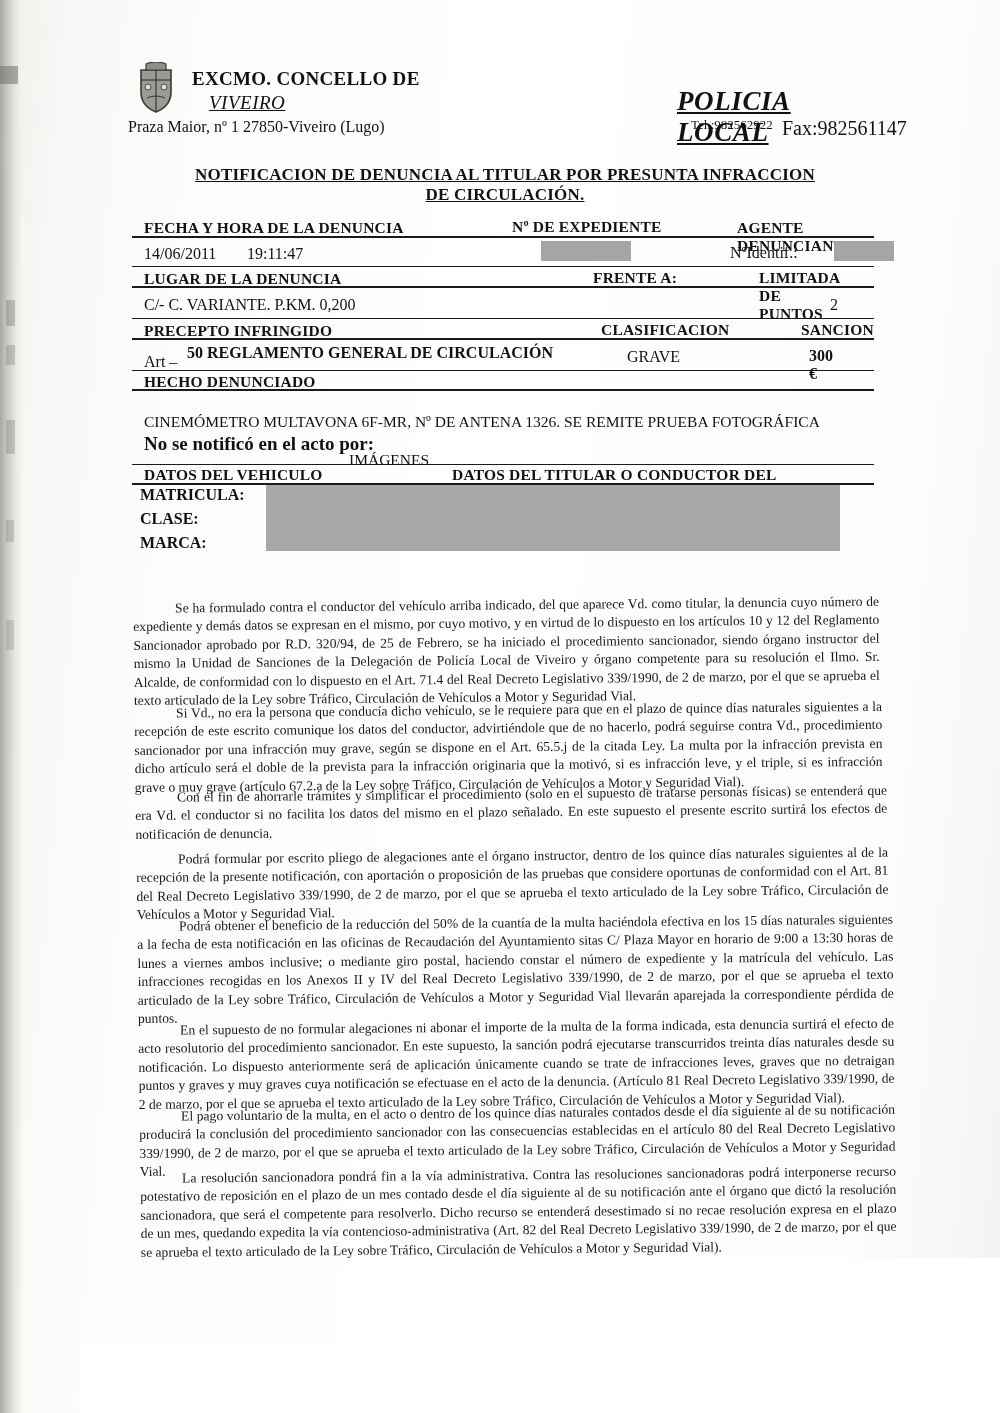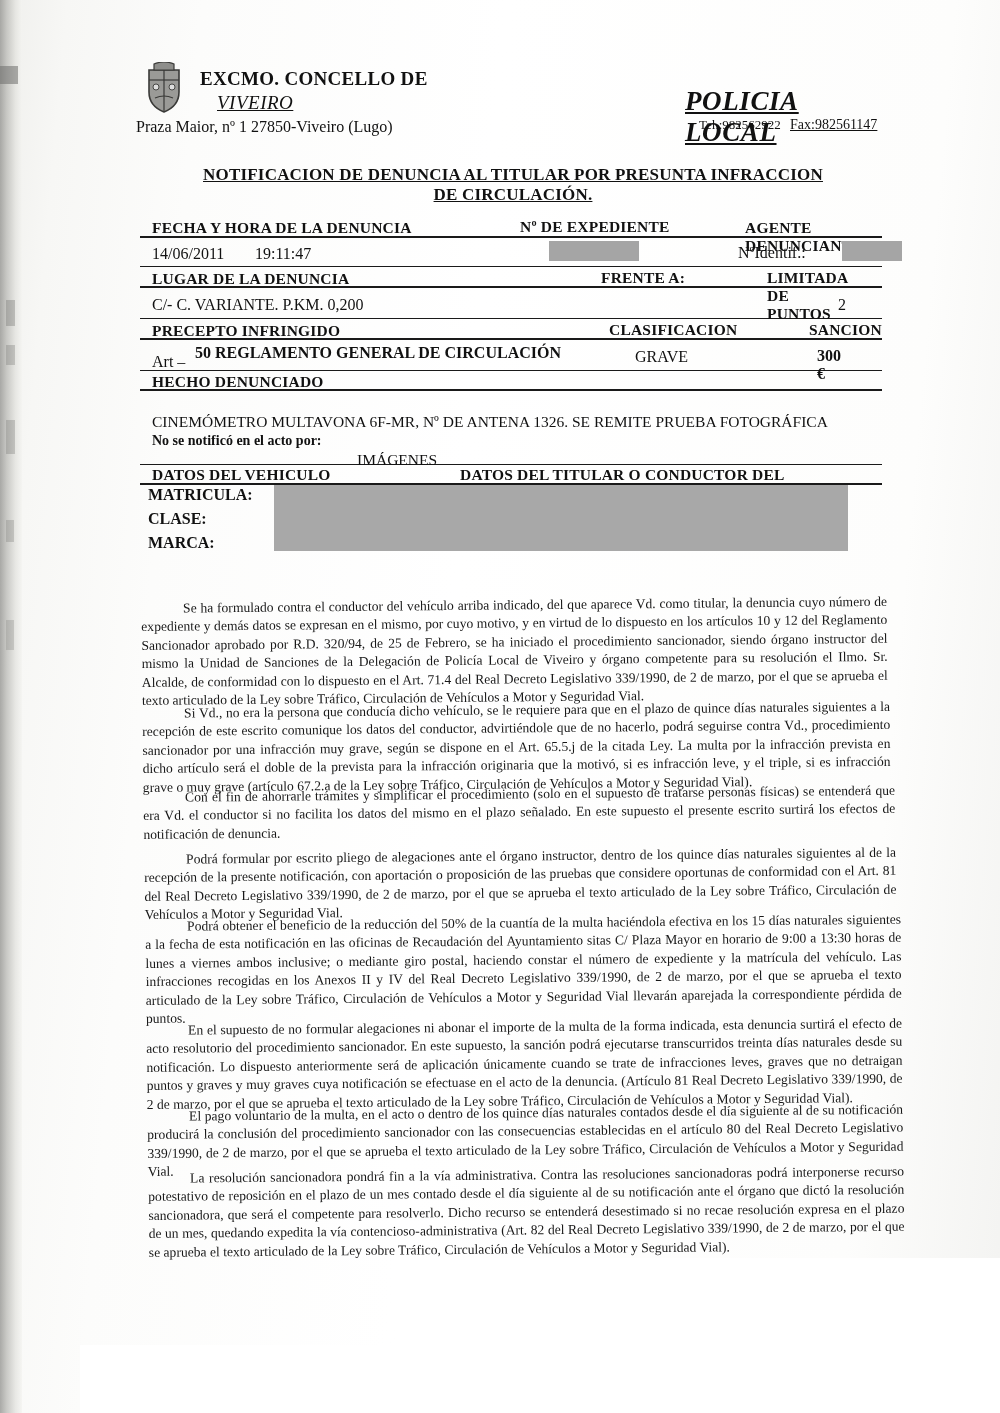--- a/index.html
+++ b/index.html
@@ -43,21 +43,21 @@
   }
   .white-block-b2 {
     position: absolute;
     left: 80px; top: 1345px;
     width: 920px; height: 68px;
     background: #ffffff;
   }
 
   .content {
     position: absolute;
-    left: 12px; top: 0;
+    left: 4px; top: 0;
     width: 836px; height: 1413px;
   }
 
   
   .crest {
     position: absolute;
     left: 133px; top: 62px;
     width: 38px; height: 52px;
   }
   .crest svg { display:block; }
@@ -94,22 +94,21 @@
   }
   .hdr-tel {
     position: absolute;
     left: 639px; top: 117px;
     font-size: 13px;
     margin-left: 48px;
   }
   .hdr-fax {
     position: absolute;
     left: 778px; top: 117px;
-    font-size: 14px;
-    text-decoration: underline;
+    font-size: 20px;
   }
 
   .doc-title {
     position: absolute;
     left: 181px; top: 165px;
     width: 640px;
     text-align: center;
     font-size: 17px;
     font-weight: bold;
     text-decoration: underline;
@@ -142,21 +141,21 @@
   }
 
   
   .hd-text {
     position: absolute;
     font-size: 15.5px;
     line-height: 20px;
   }
   .hd-bold {
     position: absolute;
-    font-size: 14px;
+    font-size: 19px;
     font-weight: bold;
   }
 
   
   .veh-lbl {
     position: absolute;
     font-weight: bold;
     font-size: 16px;
   }
   .veh-redact {

